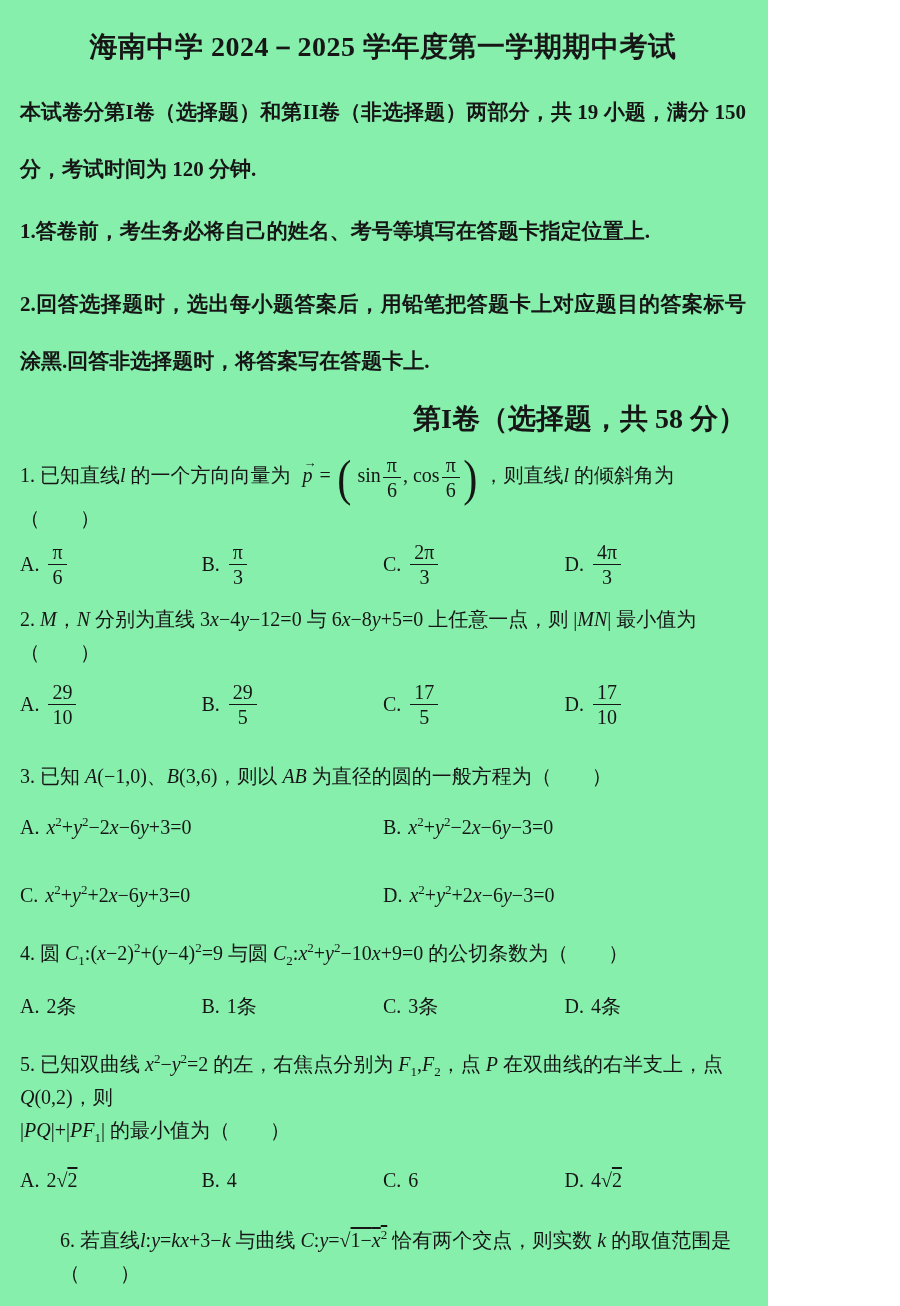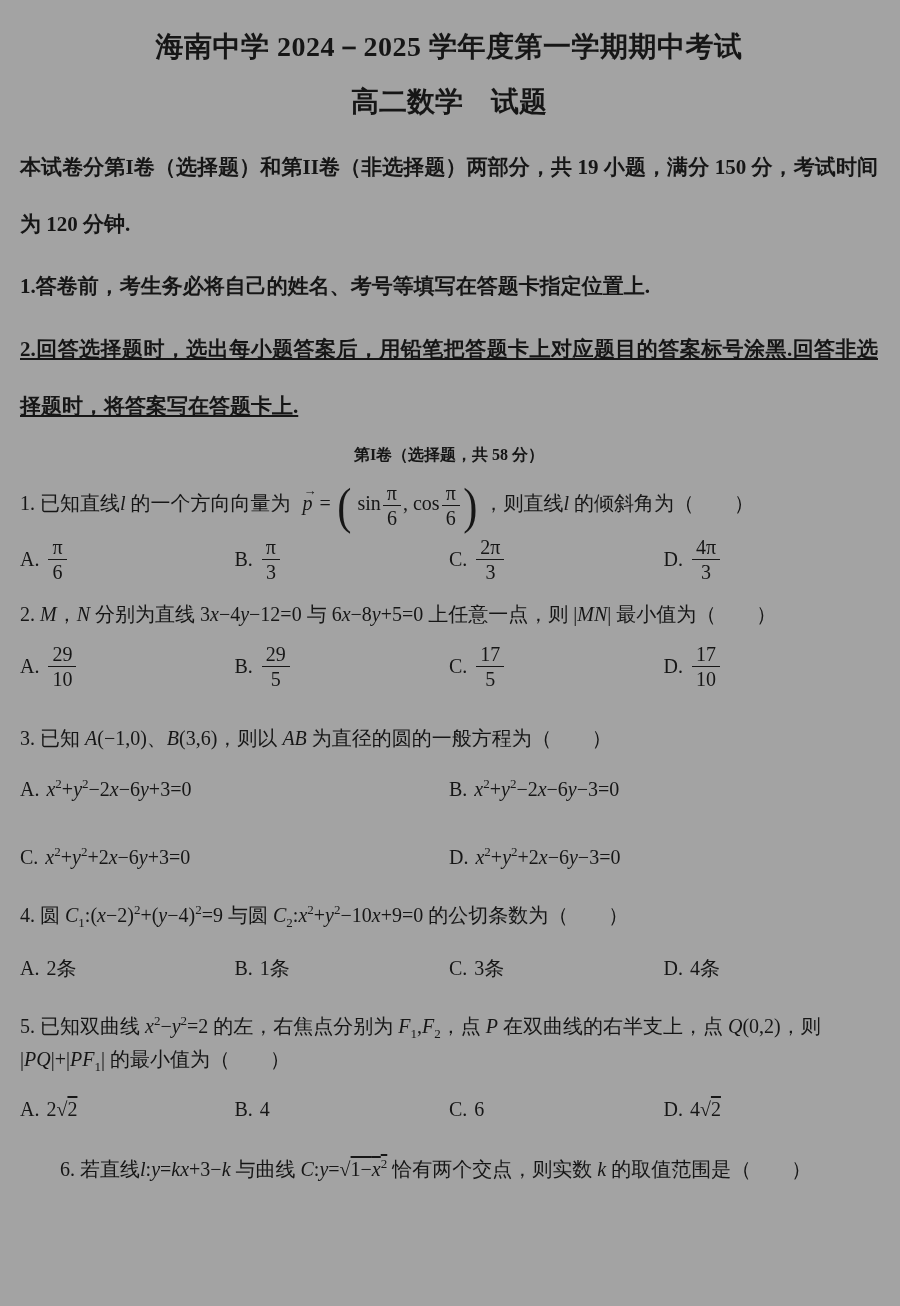--- a/index.html
+++ b/index.html
@@ -1,27 +1,27 @@
 <!DOCTYPE html>
 <html><head>
 <meta charset="utf-8">
 <style>
   html,body{margin:0;padding:0;background:#ffffff;}
   body{color:#161616;font-family:"Liberation Serif",serif;}
-  .page{width:900px;height:1306px;box-sizing:border-box;padding:26px 22px 0 20px;overflow:hidden;background:#a3a3a3;}
+  .page{width:768px;height:1306px;box-sizing:border-box;padding:26px 22px 0 20px;overflow:hidden;background:#86efac;}
 
   .t1{font-size:28px;font-weight:700;text-align:center;margin-top:2px;letter-spacing:.5px;}
   .t2{font-size:28px;font-weight:700;text-align:center;margin-top:17px;}
 
   .para{font-size:21px;line-height:57px;font-weight:700;margin:0;text-align:justify;}
   .intro{margin-top:18px;}
   .notice-h{margin-top:5px;}
   .n1{margin-top:5px;}
-  .n2{margin-top:6px;text-decoration:underline;}
-  .sec-title{font-size:16px;font-weight:700;text-align:center;margin-top:10px;}
+  .n2{margin-top:16px;}
+  .sec-title{font-size:28px;font-weight:700;text-align:right;margin-top:10px;}
   .sec-intro{margin-top:8px;}
 
   .q{font-size:20px;font-weight:400;}
   .stem{line-height:33px;}
   .qnum{margin-right:5px;}
 
   .q1{margin-top:16px;}
   .q1 .opts{margin-top:6px;}
   .q2{margin-top:14px;}
   .q2 .opts{margin-top:12px;}
@@ -52,21 +52,20 @@
   .ov{text-decoration:overline;}
   i{font-family:"Liberation Serif",serif;}
   sup,sub{font-size:13px;line-height:0;}
 </style>
 </head>
 <body>
 
 <div class="page">
 
   <div class="t1">海南中学 2024－2025 学年度第一学期期中考试</div>
-  <div class="t2">高二数学　试题</div>
 
   <p class="para intro">本试卷分第I卷（选择题）和第II卷（非选择题）两部分，共 19 小题，满分 150 分，考试时间为 120 分钟.</p>
 
   <p class="para n1">1.答卷前，考生务必将自己的姓名、考号等填写在答题卡指定位置上.</p>
   <p class="para n2">2.回答选择题时，选出每小题答案后，用铅笔把答题卡上对应题目的答案标号涂黑.回答非选择题时，将答案写在答题卡上.</p>
 
   <div class="sec-title">第I卷（选择题，共 58 分）</div>
 
   <div class="q q1">
     <div class="stem"><span class="qnum">1.</span><span>已知直线<i>l</i> 的一个方向向量为 <span class="mform"><span class="vec"><span class="vec-arrow">→</span><i>p</i></span> = <span class="bigp">(</span> sin<span class="frac"><span class="num">π</span><span class="den">6</span></span>, cos<span class="frac"><span class="num">π</span><span class="den">6</span></span><span class="bigp">)</span></span>，则直线<i>l</i> 的倾斜角为（　　）</span></div>

